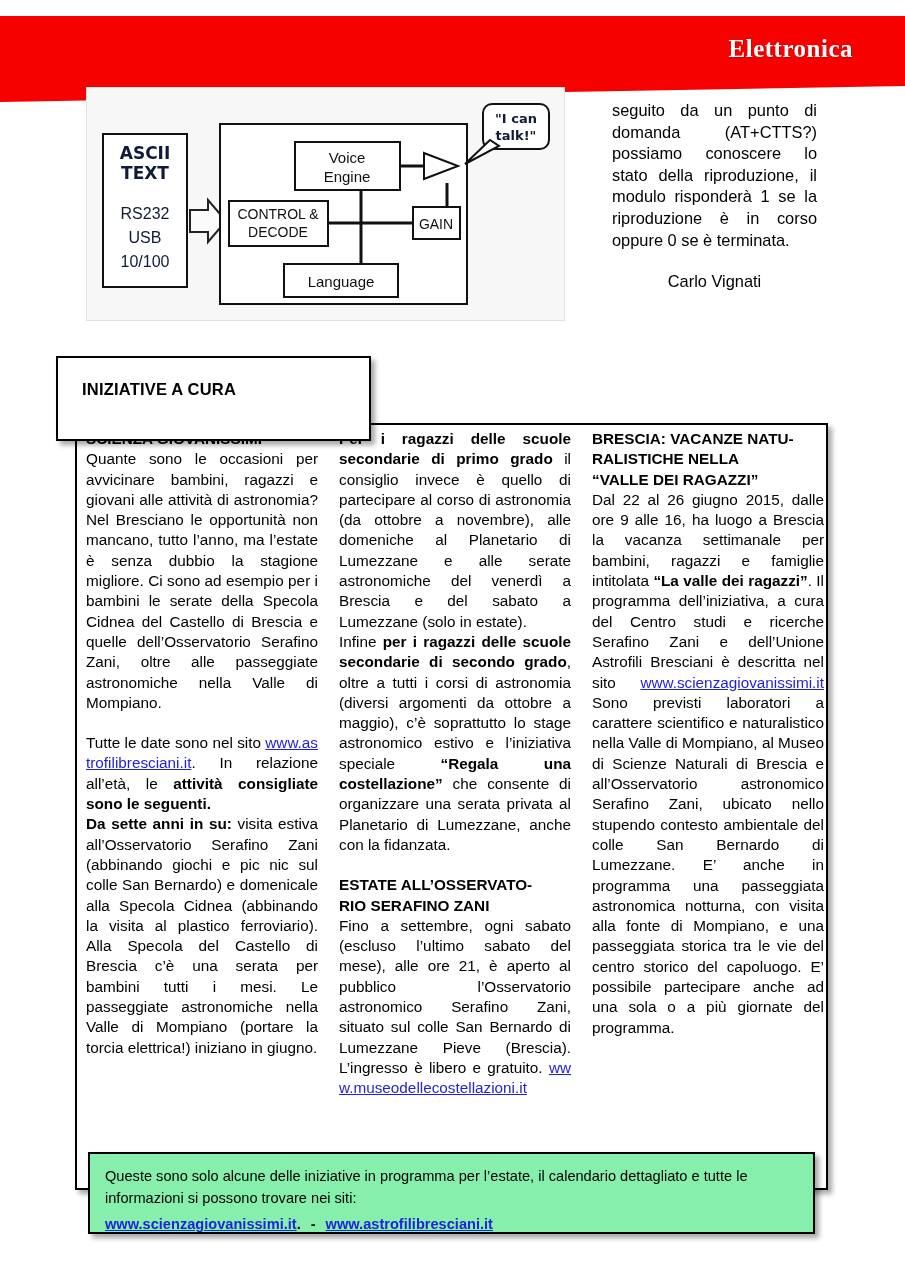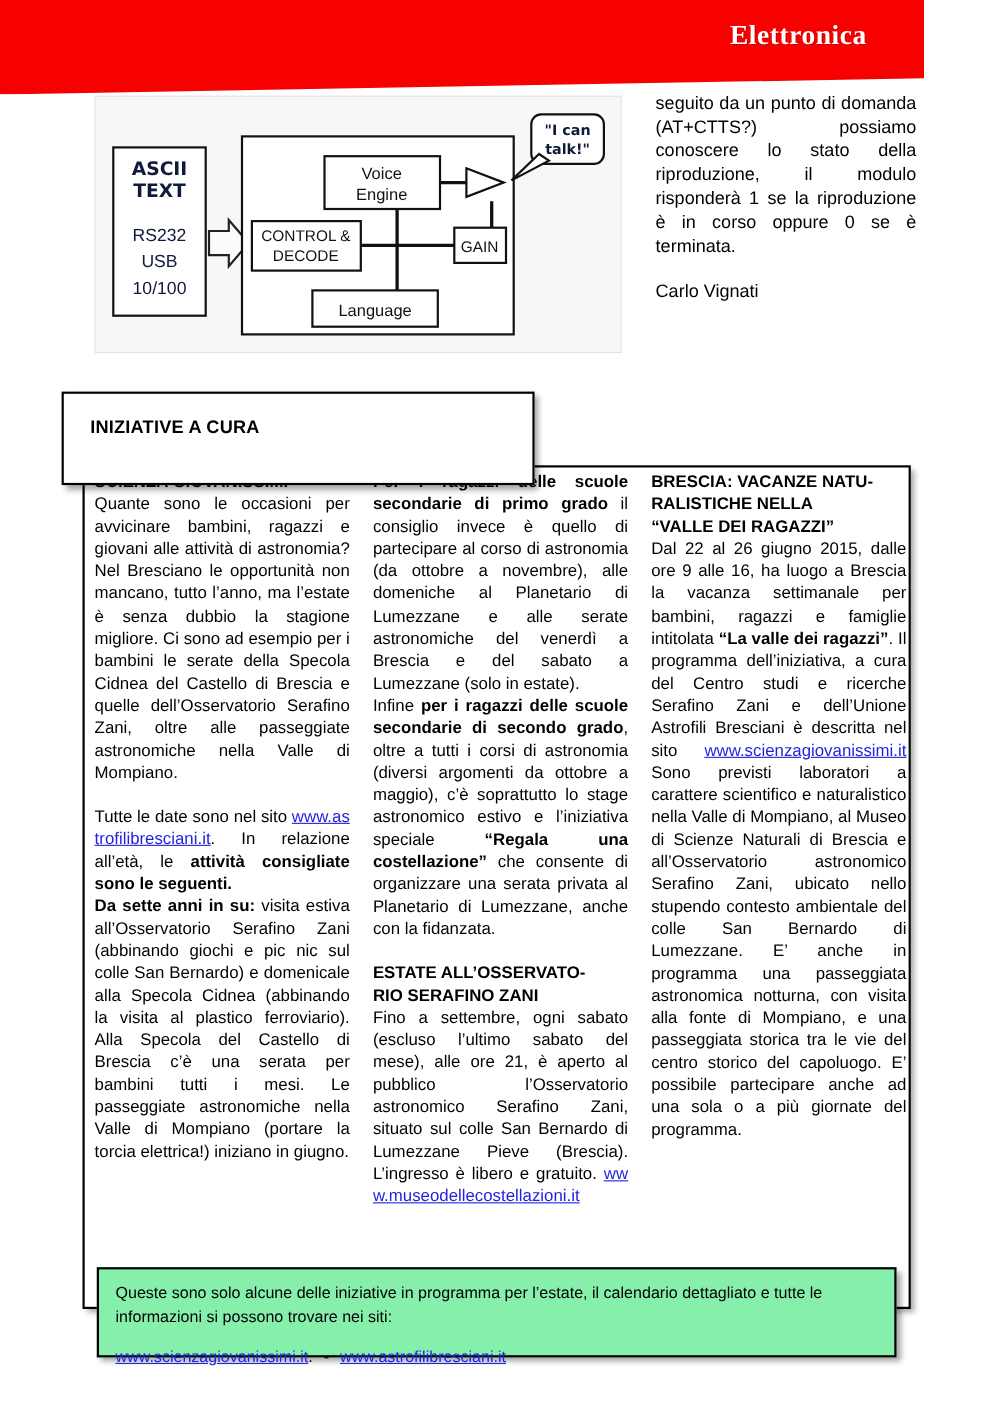--- a/index.html
+++ b/index.html
@@ -12,22 +12,22 @@
     height: 1280px;
     position: relative;
     overflow: hidden;
     font-family: "Liberation Sans", sans-serif;
     color: #000000;
   }
 
   
   #header-banner {
     position: absolute;
-    top: 0; left: 0;
-    width: 840px;
+    top: 16px; left: 0;
+    width: 905px;
     height: 86px;
     overflow: hidden;
     text-align: center;
   }
   #header-banner .red-shape {
     position: absolute;
     top: 0; left: 0;
     width: 905px;
     height: 86px;
     background: #f60000;
@@ -59,39 +59,39 @@
   #diagram-figure svg { display: block; }
 
   
   #intro-column {
     position: absolute;
     left: 596px;
     top: 84px;
     width: 237px;
   }
   #intro-column p {
-    margin: 0;
+    margin: 16px;
     font-size: 16.4px;
     line-height: 21.6px;
     text-align: justify;
     text-justify: inter-word;
   }
   #intro-byline {
     margin-top: 20px;
-    text-align: left;
+    text-align: center;
     font-size: 16.4px;
     line-height: 21px;
   }
 
   
   #section-title-box {
     position: absolute;
     left: 56px;
     top: 356px;
-    width: 430px;
+    width: 315px;
     height: 85px;
     background: #ffffff;
     border: 2px solid #000000;
     box-sizing: border-box;
     box-shadow: 4px 4px 5px rgba(0,0,0,0.35);
     z-index: 3;
   }
   #section-title-text {
     position: absolute;
     left: 24px;
@@ -168,21 +168,21 @@
     z-index: 4;
   }
   #footer-text {
     position: absolute;
     left: 15px;
     top: 11px;
     right: 12px;
     font-size: 14.6px;
     line-height: 22px;
   }
-  #footer-links { margin-top: 14px; }
+  #footer-links { margin-top: 4px; font-weight: bold; }
   .sep { padding: 0 10px; }
 </style>
 </head>
 <body>
 
 <div id="header-banner">
   <div class="red-shape"></div>
   <div id="header-title">Elettronica</div>
 </div>
 

